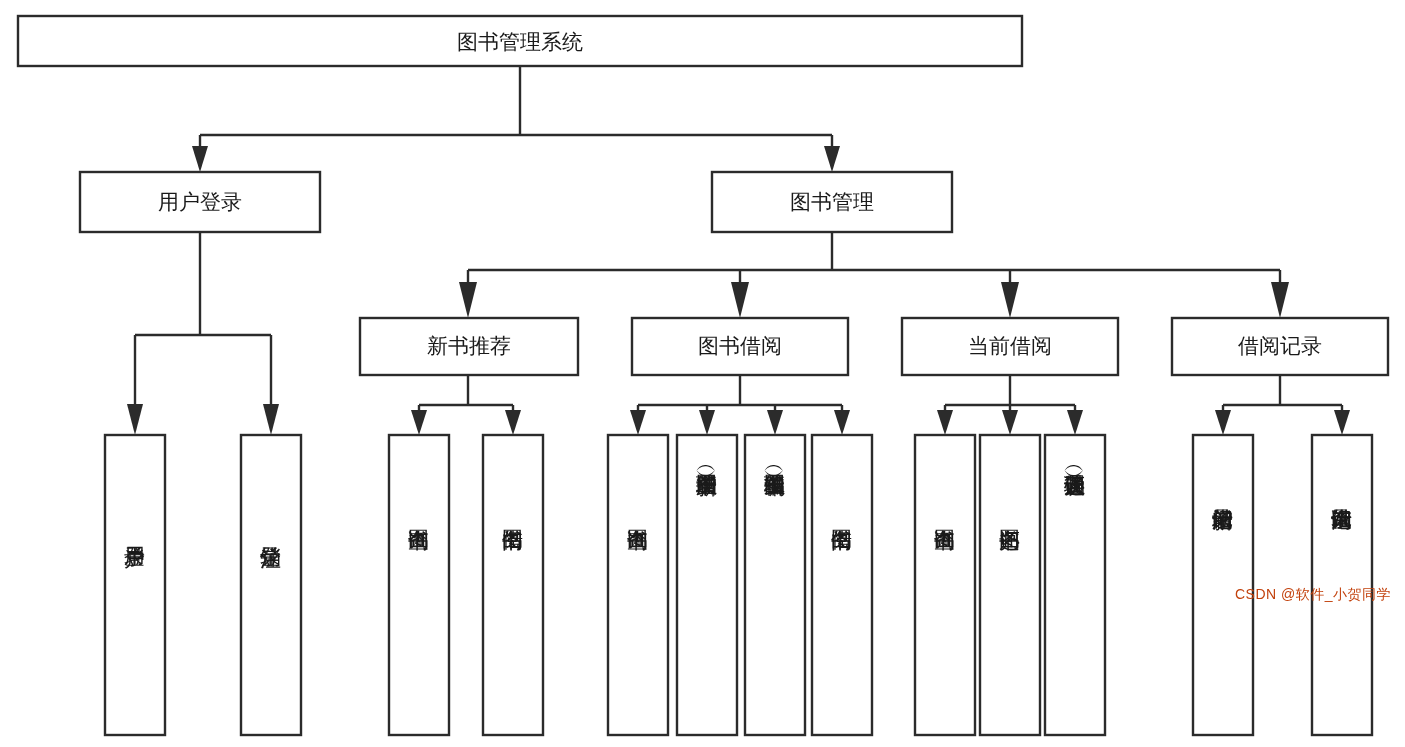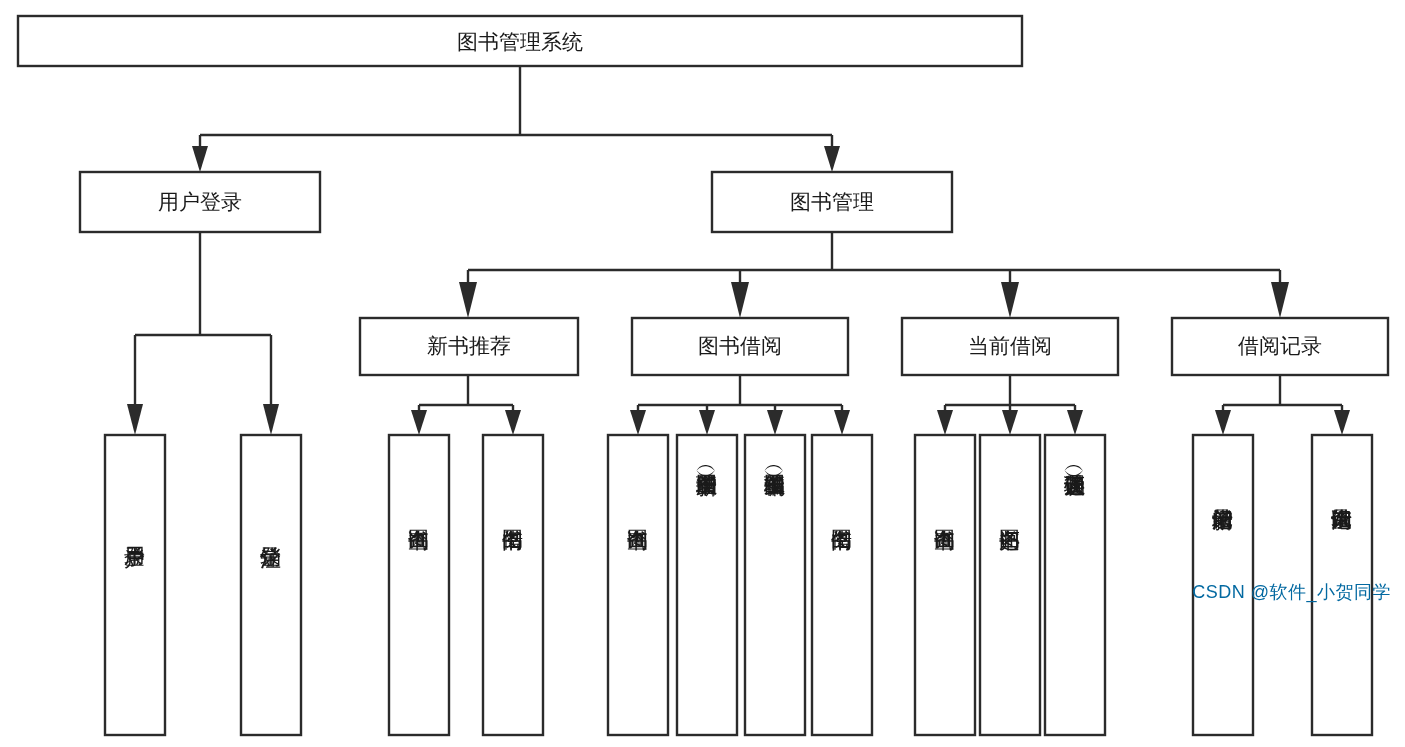--- a/index.html
+++ b/index.html
@@ -52,22 +52,22 @@
     fill: #1a1a1a;
     font-family: "Liberation Sans", "DejaVu Sans", sans-serif;
     font-size: 21px;
     text-anchor: middle;
   }
   .watermark {
     position: absolute;
     right: 14px;
     bottom: 8px;
     font-family: "Liberation Sans", "DejaVu Sans", sans-serif;
-    font-size: 18px;
-    color: #0369a1;
+    font-size: 14px;
+    color: #c2410c;
     letter-spacing: 0.5px;
     white-space: nowrap;
     user-select: none;
   }
 </style>
 </head>
 <body>
 
 <div id="diagram-root">
 

